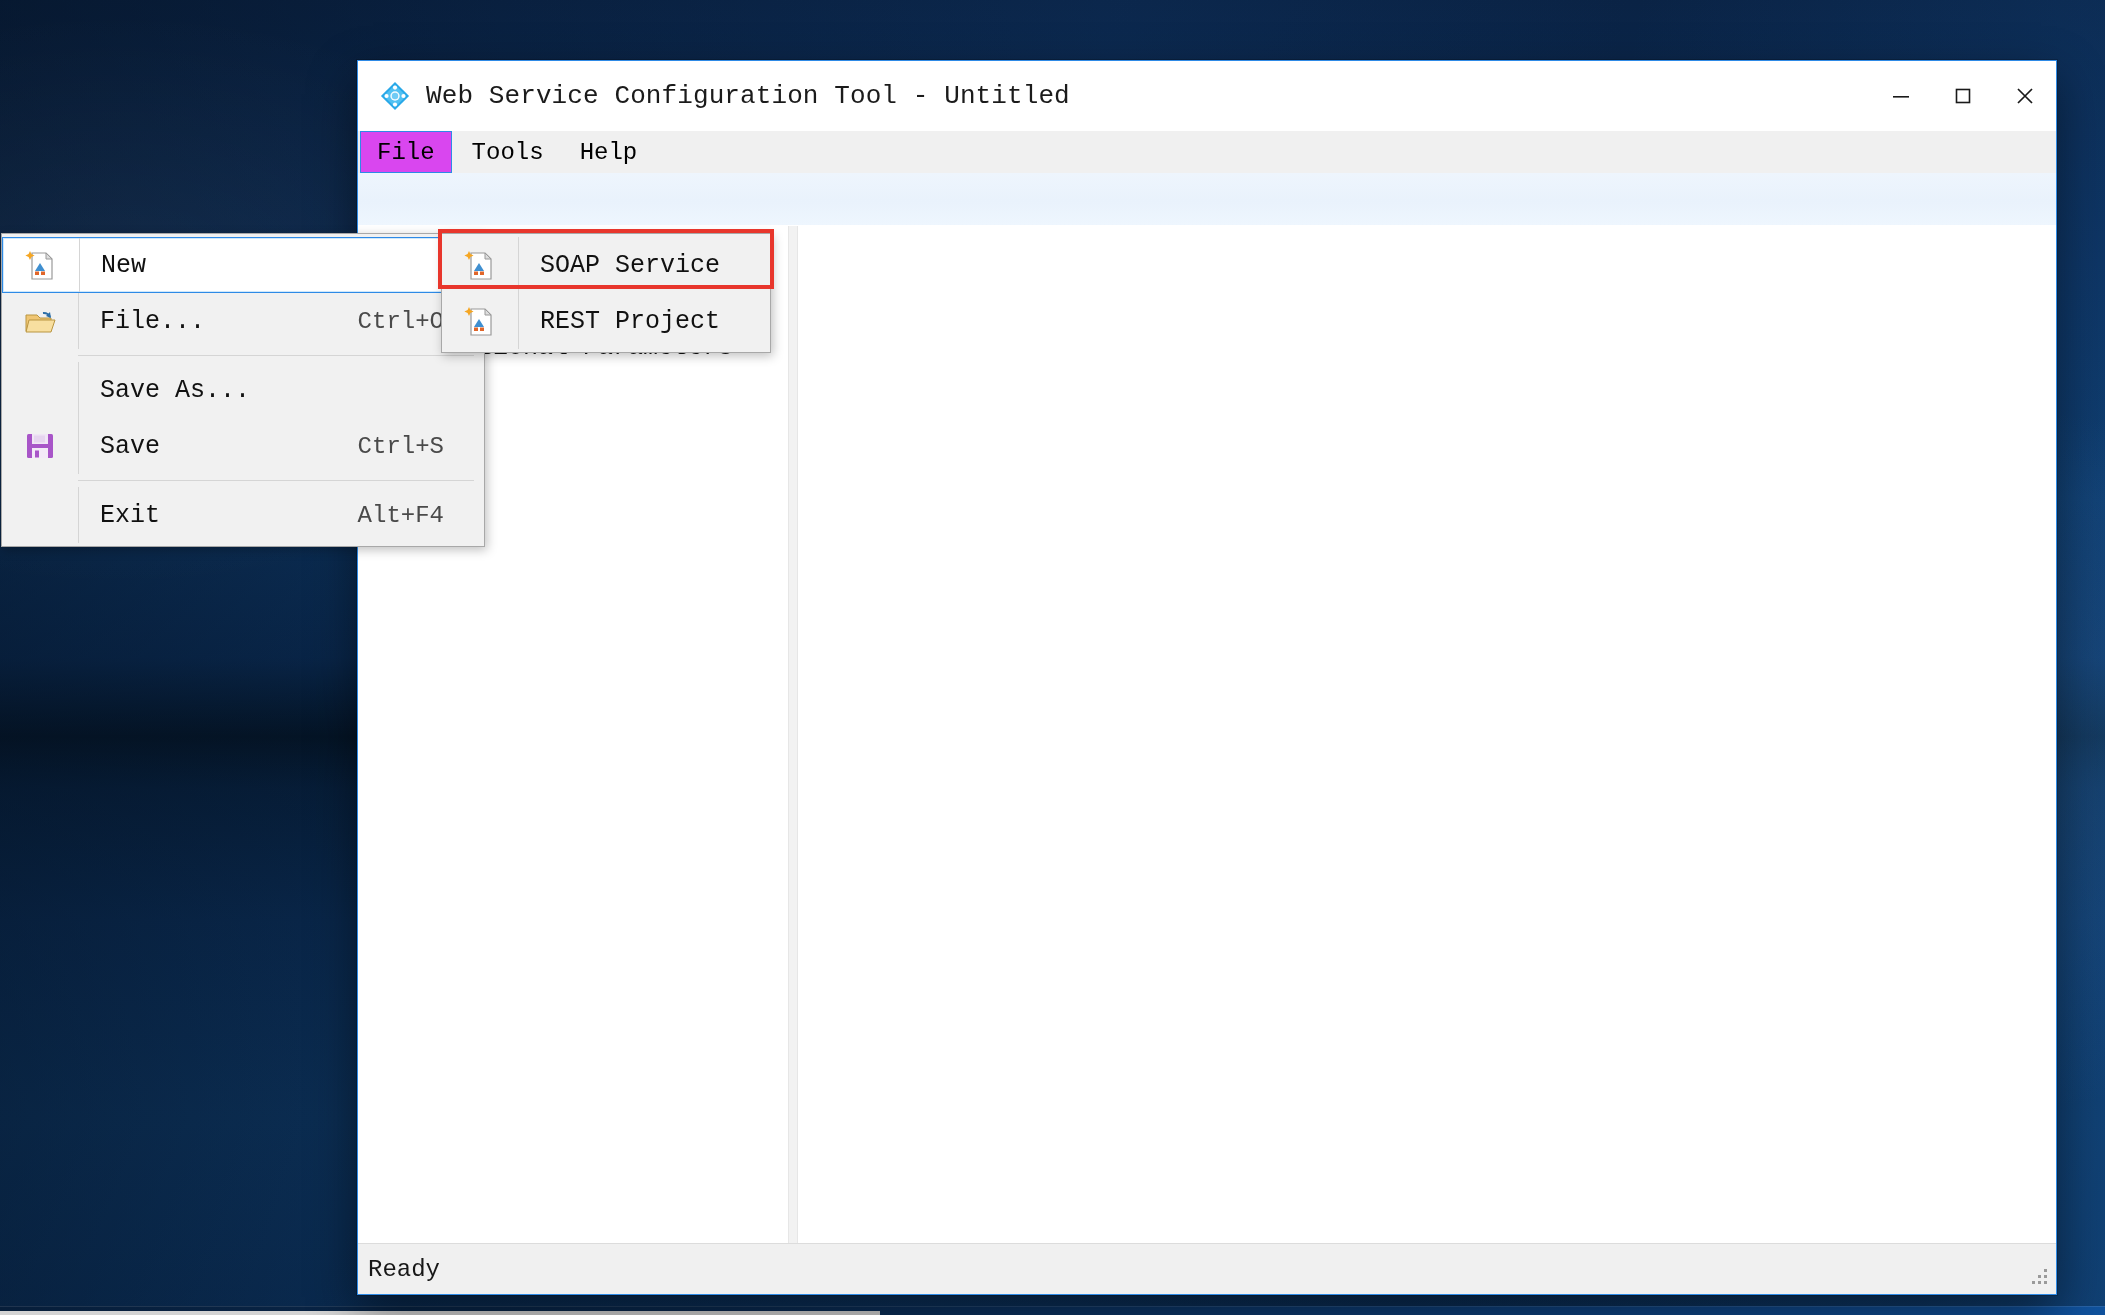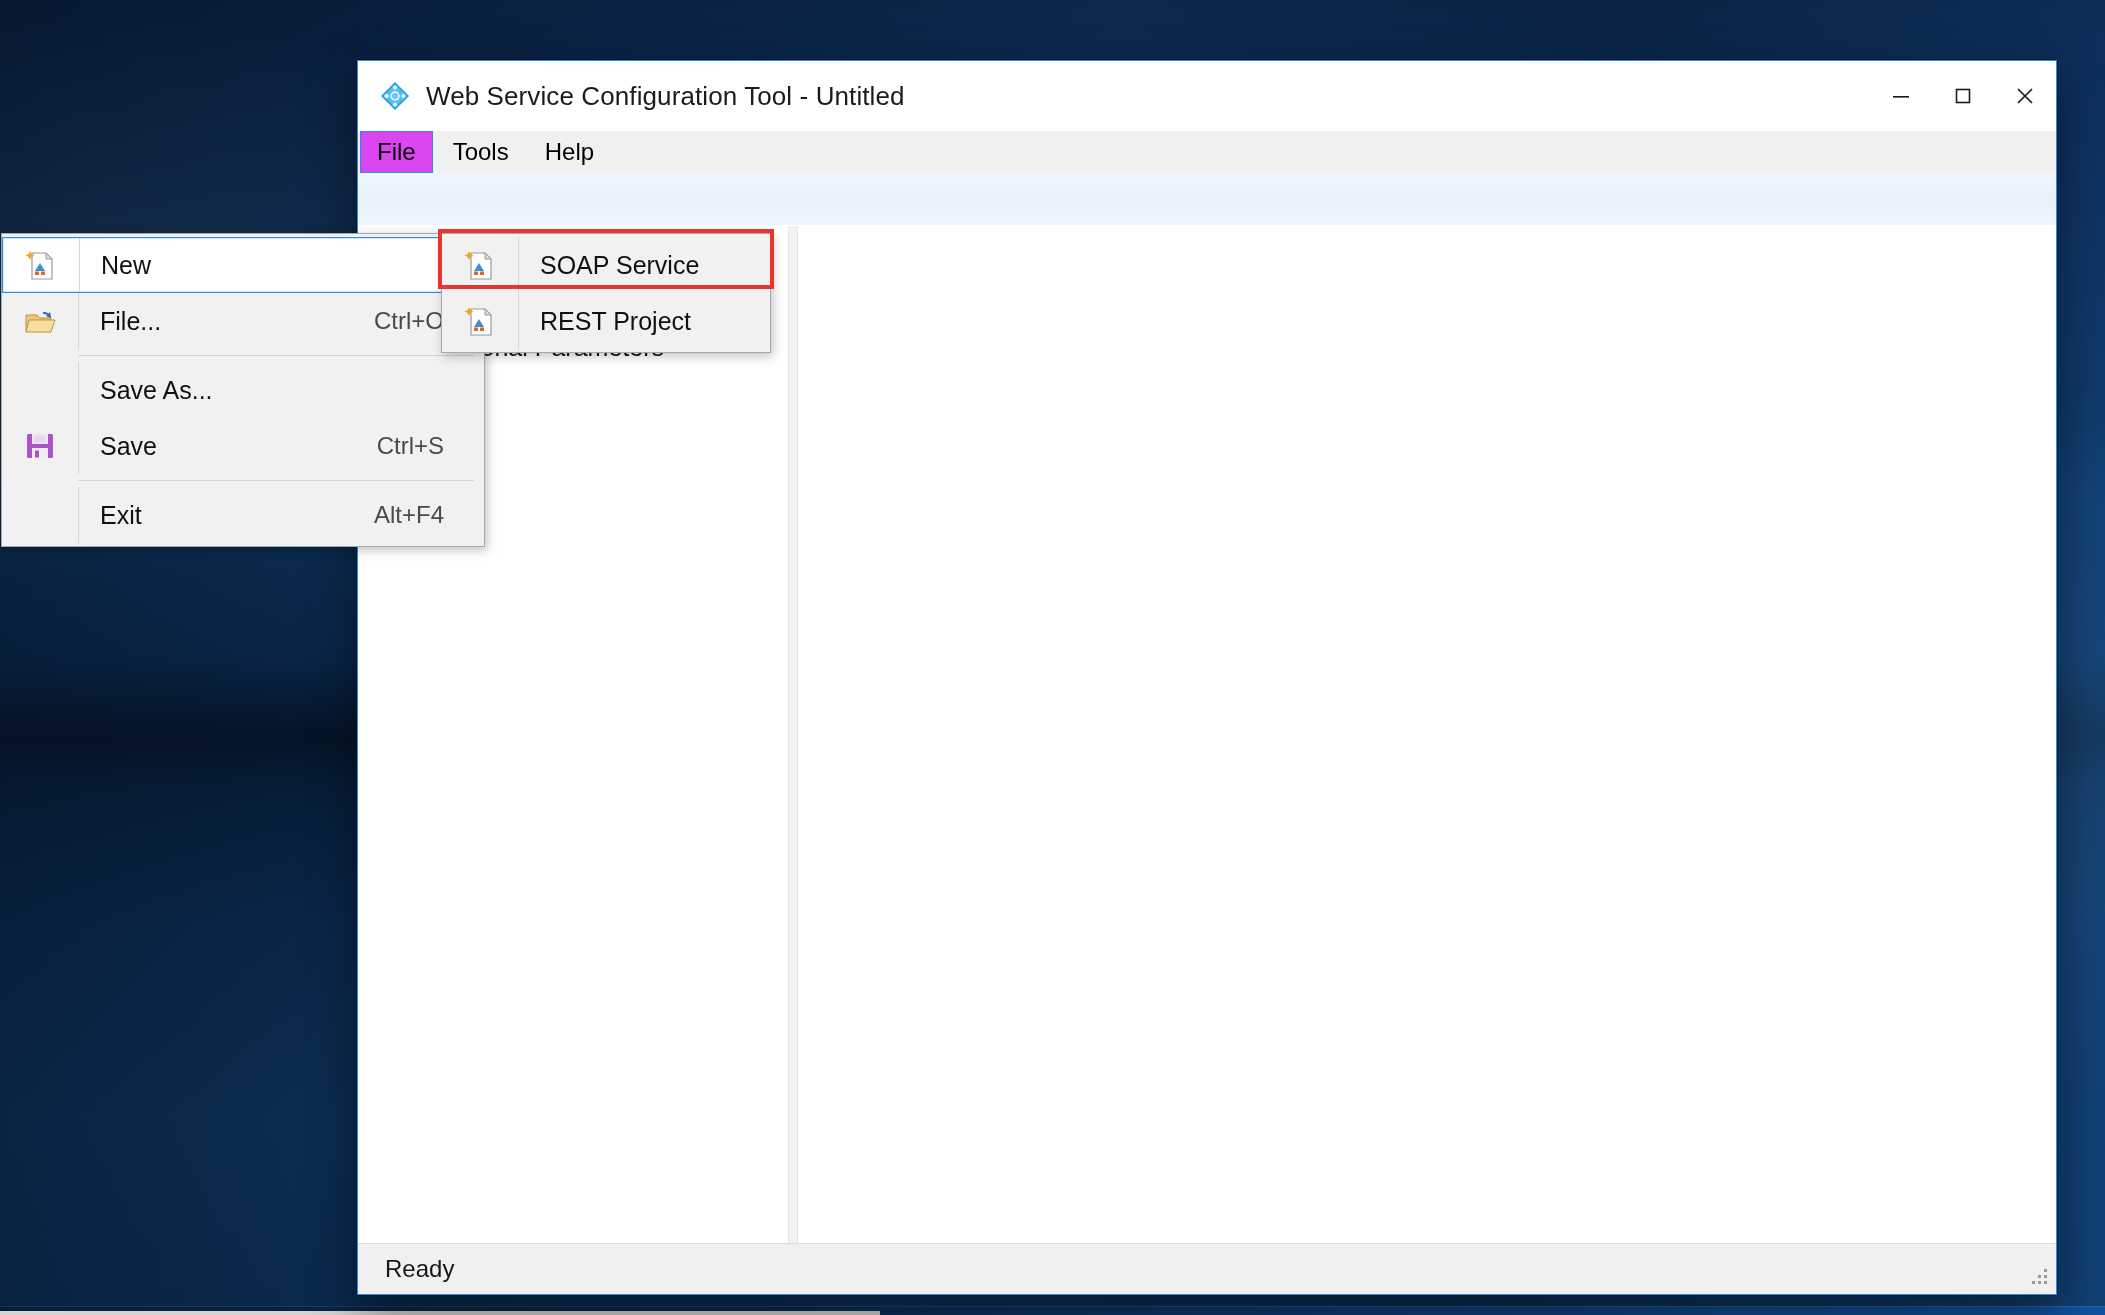--- a/index.html
+++ b/index.html
@@ -88,20 +88,21 @@
     left: 357px;
     top: 60px;
     width: 1700px;
     height: 1235px;
     background: #ffffff;
     border: 1px solid #2e8ae6;
     box-shadow: 0 0 0 1px rgba(0,0,0,0.18), 0 18px 46px rgba(0,0,0,0.45);
     box-sizing: border-box;
     display: flex;
     flex-direction: column;
+    font-family: Liberation Mono, monospace;
   }
 
   
   #title-bar {
     height: 70px;
     background: #ffffff;
     display: flex;
     align-items: center;
     flex: 0 0 auto;
     position: relative;
@@ -218,21 +219,21 @@
     background: #f0f0f0;
     border-top: 1px solid #dcdcdc;
     display: flex;
     align-items: center;
     flex: 0 0 auto;
     position: relative;
   }
   #status-text {
     font-size: 24px;
     color: #171717;
-    margin-left: 27px;
+    margin-left: 10px;
   }
   #resize-grip {
     position: absolute;
     right: 6px;
     bottom: 5px;
     width: 26px;
     height: 26px;
   }
 
   

